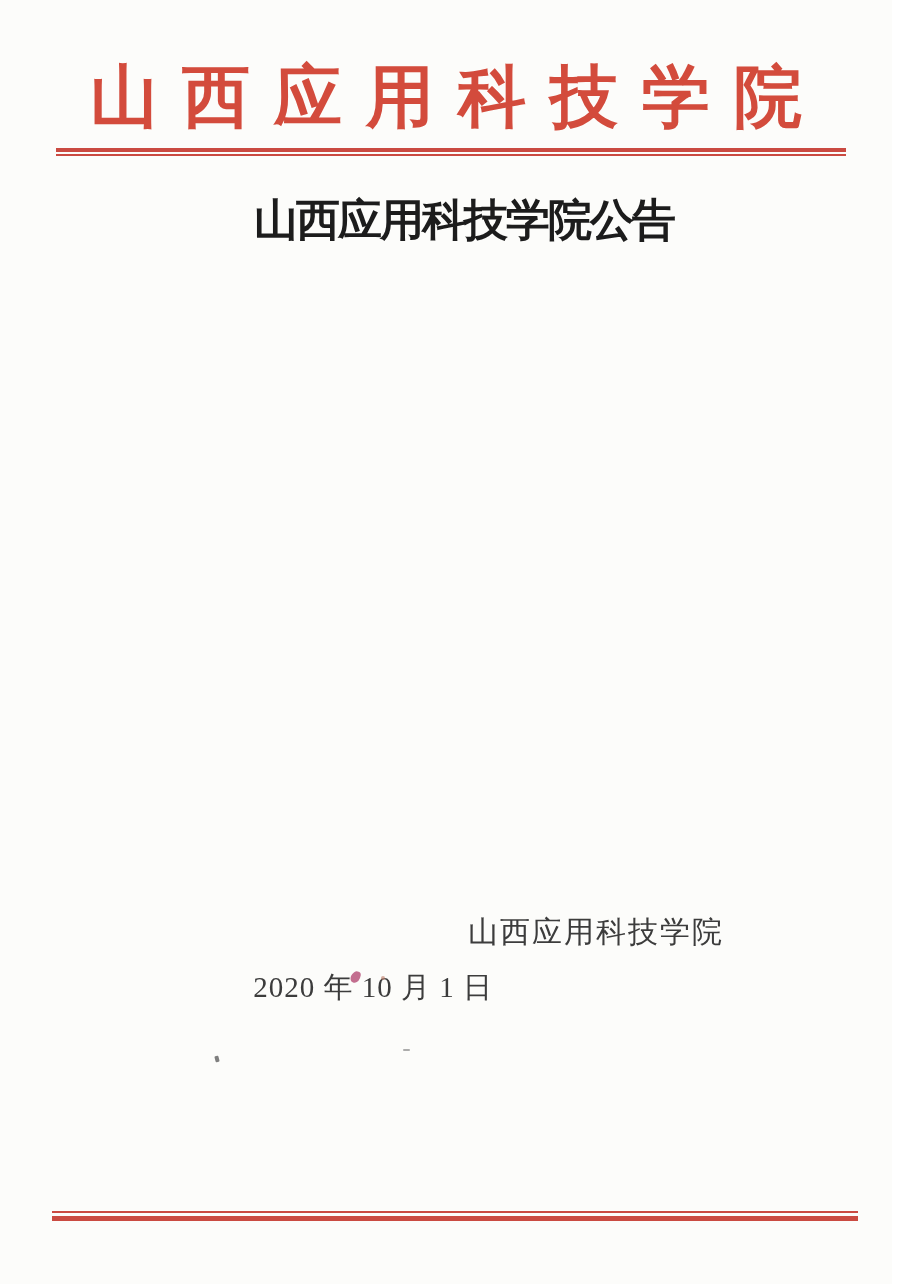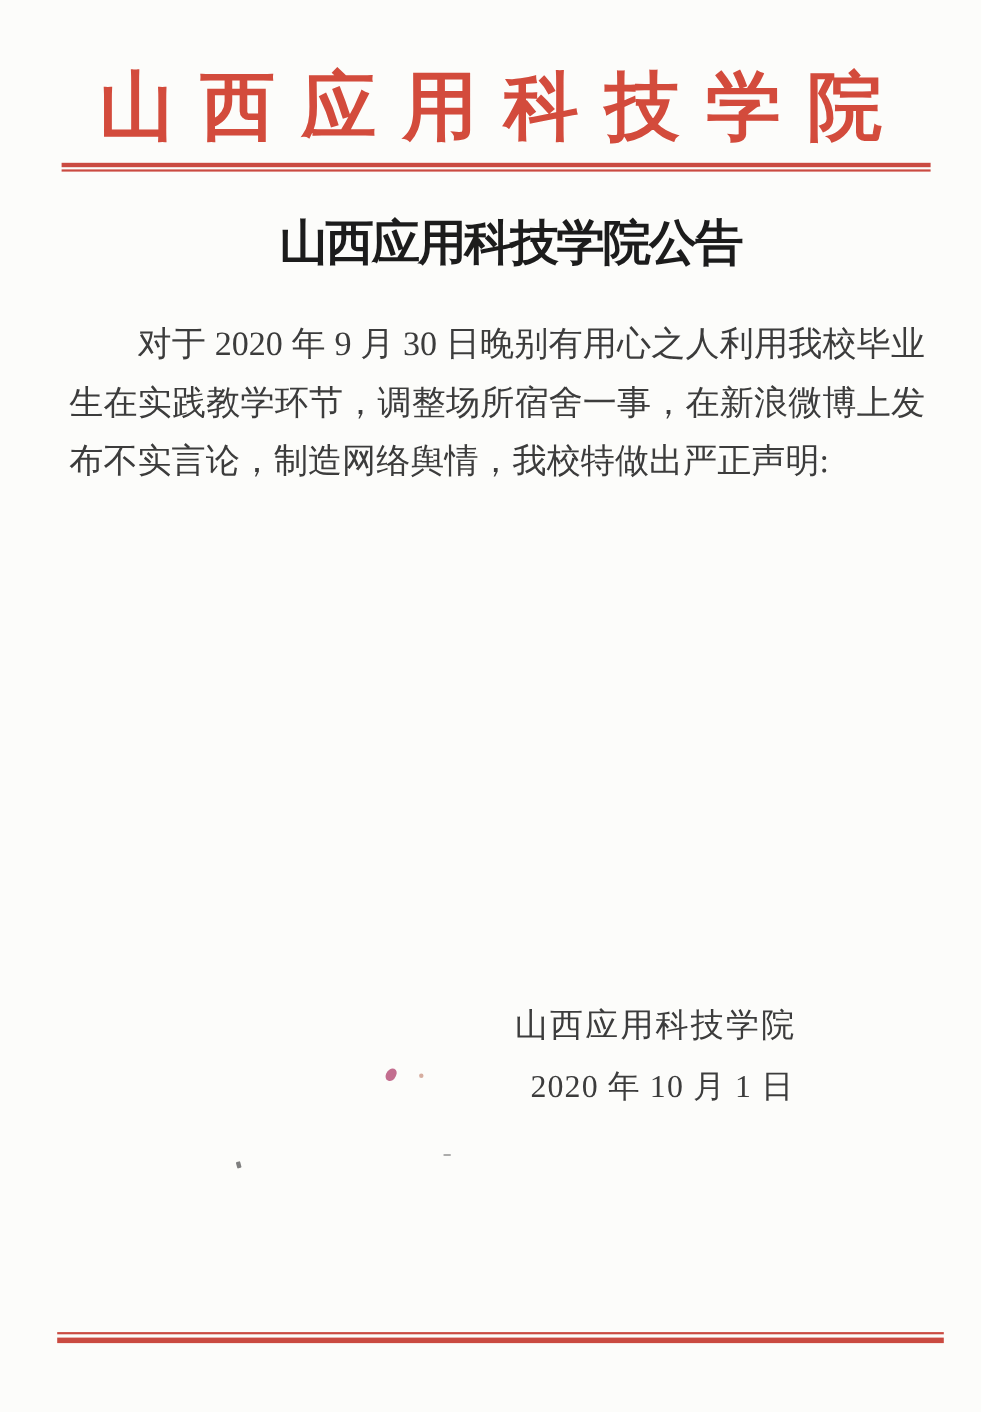--- a/index.html
+++ b/index.html
@@ -70,21 +70,21 @@
     top:912px;left:0;right:168px;
     text-align:right;
     font-size:30px;
     letter-spacing:2px;
     color:var(--ink);
     white-space:nowrap;
   }
   .date-line{
     position:absolute;
     top:968px;left:0;right:170px;
-    text-align:right;
+    text-align:center;
     font-size:29px;
     letter-spacing:1px;
     color:var(--ink);
     white-space:nowrap;
     padding-left:24px;
   }
   
   .bottom-rule{
     position:absolute;
     top:1211px;left:52px;
@@ -119,21 +119,20 @@
 
 <div class="page">
 
   <div class="letterhead">山西应用科技学院</div>
 
   <div class="header-rule"></div>
 
   <div class="doc-title">山西应用科技学院公告</div>
 
   <div class="body-text">
-    <p>对于 2020 年 9 月 30 日晚别有用心之人利用我校毕业生在实践教学环节，调整场所宿舍一事，在新浪微博上发布不实言论，制造网络舆情，我校特做出严正声明:</p>
   </div>
 
   <div class="signature">山西应用科技学院</div>
 
   <div class="date-line">2020 年 10 月 1 日</div>
 
   <div class="bottom-rule"></div>
 
   <div class="speck speck-red"></div>
   <div class="speck speck-red-small"></div>

